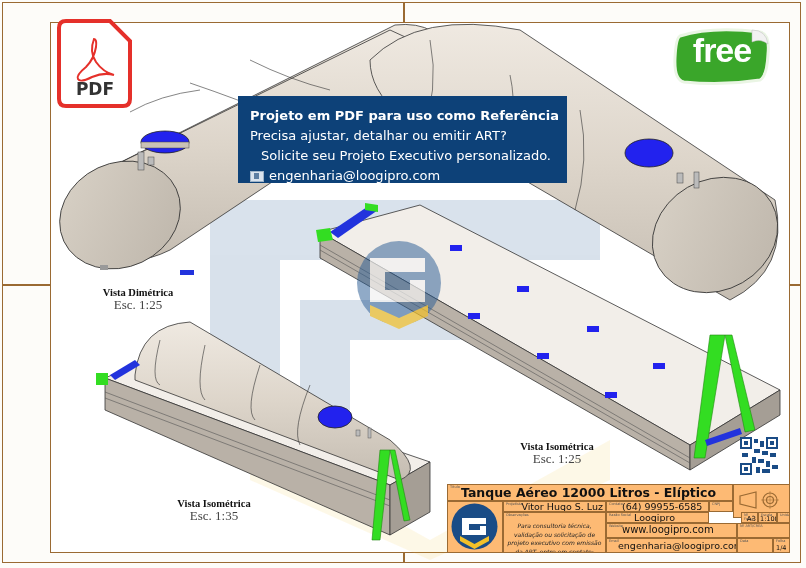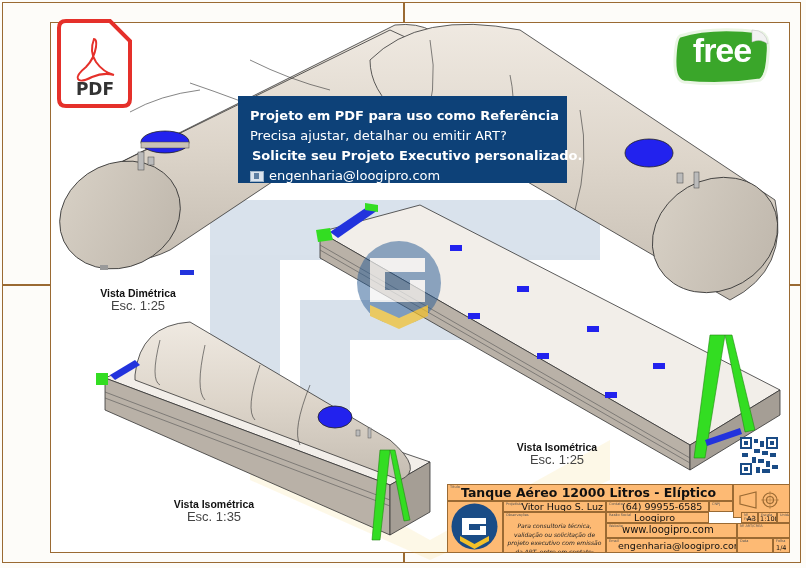--- a/index.html
+++ b/index.html
@@ -9,26 +9,26 @@
   .tick { position:absolute; background:#9a6a33; }
   .drawing { position:absolute; left:0; top:0; }
 
   .pdf-badge { position:absolute; left:56px; top:17px; width:78px; height:93px; }
   .free-badge { position:absolute; left:672px; top:24px; width:100px; height:64px; }
 
   .promo { position:absolute; left:238px; top:96px; width:329px; height:87px; background:#0d4178; color:#fff; box-sizing:border-box; padding:10px 10px 12px 12px; font-family:"DejaVu Sans", sans-serif; }
   .promo div { white-space:nowrap; line-height:20px; }
   .promo .l1 { font-weight:bold; font-size:13px; }
   .promo .l2 { font-size:13px; }
-  .promo .l3 { font-weight:bold; font-size:13px; margin-left:2px; }
+  .promo .l3 { font-weight:normal; font-size:13px; margin-left:11px; }
   .promo .l4 { font-size:13px; display:flex; align-items:center; gap:5px; }
   .mail-icon { display:inline-block; width:12px; height:9px; background:#d9e3ee; border:1px solid #9db3c9; position:relative; }
   .mail-icon::after { content:""; position:absolute; left:3px; top:1px; width:5px; height:6px; background:#5c7ea3; }
 
-  .view-label { position:absolute; text-align:center; font-family:Liberation Sans, sans-serif; }
+  .view-label { position:absolute; text-align:center; font-family:Liberation Serif, serif; }
   .view-label .name { font-weight:bold; font-size:10.5px; color:#111; }
   .view-label .scale { font-size:13px; color:#444; margin-top:-1px; }
 
   .qr { position:absolute; left:740px; top:437px; width:38px; height:38px; }
 
   .title-block { position:absolute; left:447px; top:484px; width:343px; height:69px; }
   .tb { position:absolute; border:1.5px solid #9a6a33; box-sizing:border-box; background:#fdba74; overflow:hidden; }
   .tb .cap { position:absolute; left:2px; top:0px; font-size:3.5px; color:#555; }
   .tb .val { position:absolute; white-space:nowrap; color:#111; }
   .obs-text { position:absolute; left:0; right:0; top:9px; text-align:center; font-style:italic; font-size:6px; line-height:8.5px; color:#222; }

